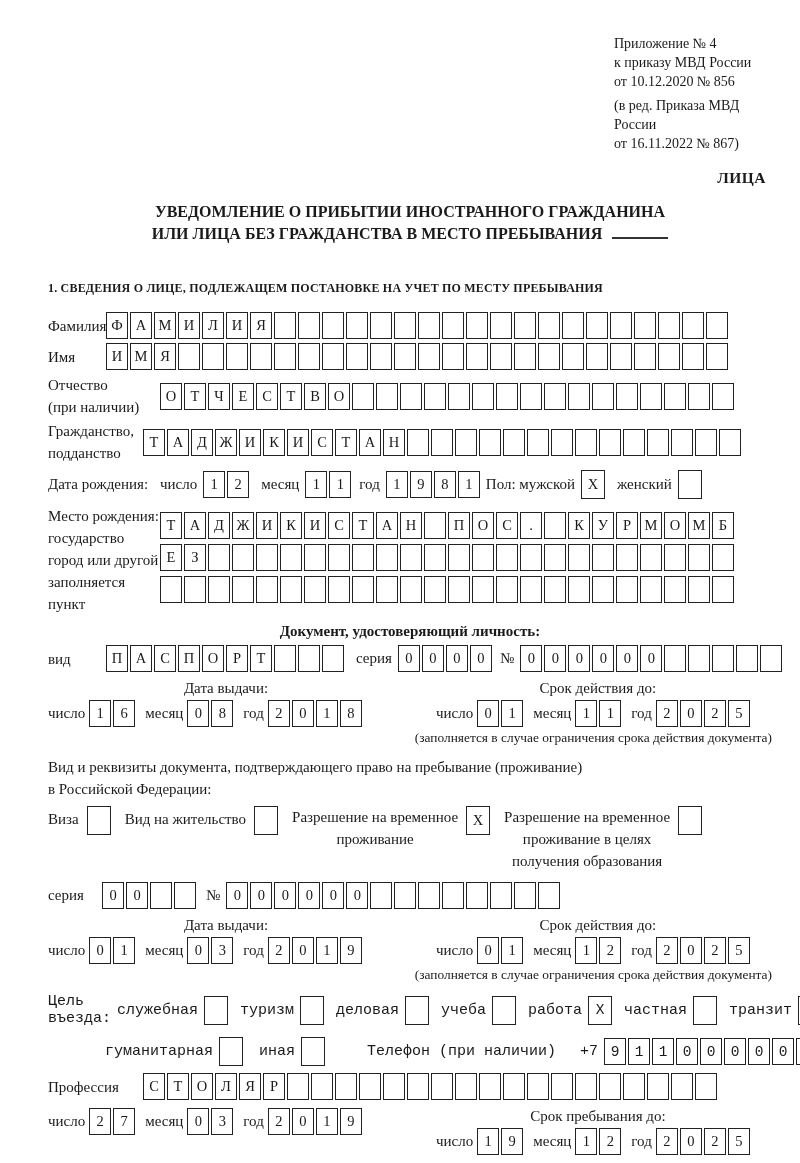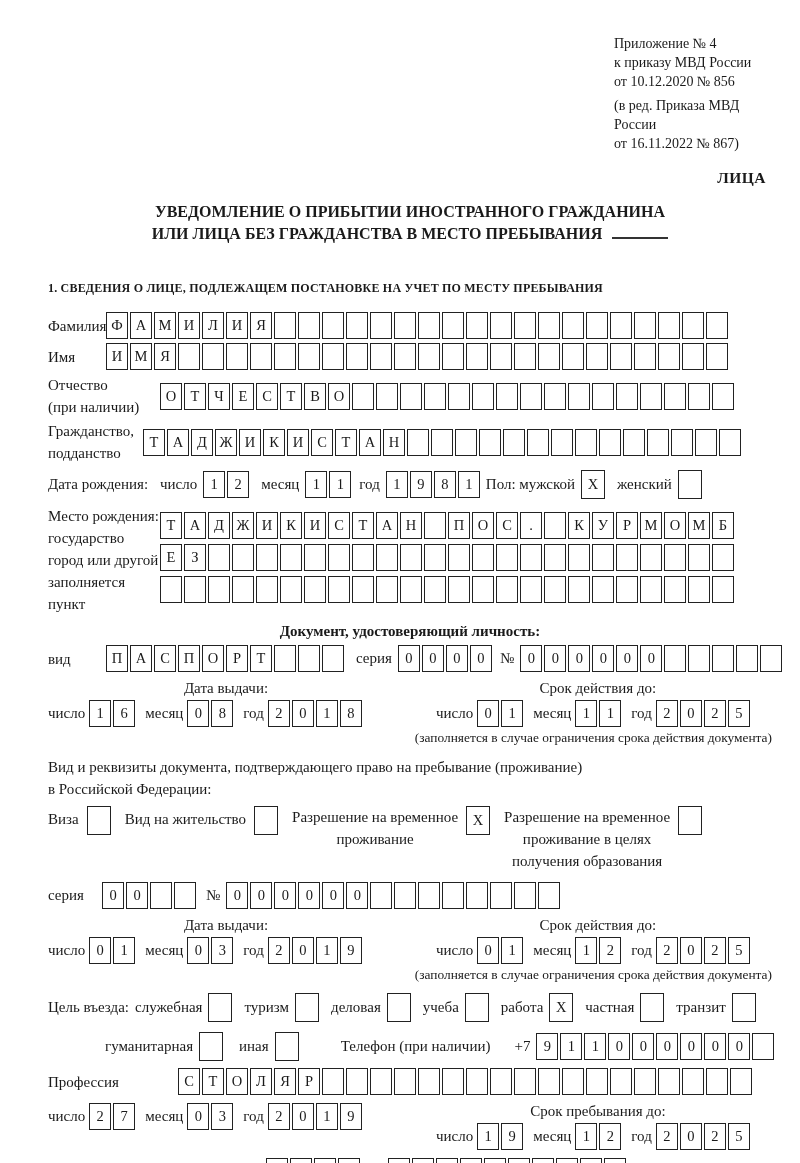--- a/index.html
+++ b/index.html
@@ -31,21 +31,21 @@
   .date-heading{text-align:center;font-size:15px;margin-bottom:3px;}
   .dategroup{display:flex;align-items:center;}
   .dategroup .lbl{margin-right:4px;}
   .dategroup .cells{margin-right:8px;}
   .note{font-size:13.4px;text-align:right;margin-top:3px;}
   .intro{margin-top:10px;line-height:22px;}
   .options{display:flex;align-items:flex-start;margin-top:6px;}
   .option{display:flex;align-items:flex-start;margin-right:12px;}
   .option .optlbl{text-align:center;line-height:22px;margin-right:8px;}
   .option.single .optlbl{line-height:27px;}
-  .purposes{display:flex;align-items:center;margin-top:10px;}
+  .purposes{display:flex;align-items:center;margin-top:10px;font-family:Liberation Mono, monospace;}
   .purposes .plbl{margin:0 6px 0 10px;}
   .purposes .plbl.first{margin-left:0;}
   .indent57{margin-left:57px;}
   .phone{display:flex;align-items:center;margin-left:40px;}
 </style>
 </head>
 <body>
 
 <div class="page">
 
@@ -568,21 +568,21 @@
           <span class="cell">0</span>
           <span class="cell">0</span>
           <span class="cell">0</span>
           <span class="cell">0</span>
           <span class="cell">0</span>
           <span class="cell"></span>
         </span>
     </span>
   </div>
 
-  <div class="row" style="margin-top:7px;gap:35px;">
+  <div class="row" style="margin-top:7px;">
     <span class="lblcol w95">Профессия</span>
     <span class="cells">
         <span class="cell">С</span>
         <span class="cell">Т</span>
         <span class="cell">О</span>
         <span class="cell">Л</span>
         <span class="cell">Я</span>
         <span class="cell">Р</span>
         <span class="cell"></span>
         <span class="cell"></span>

